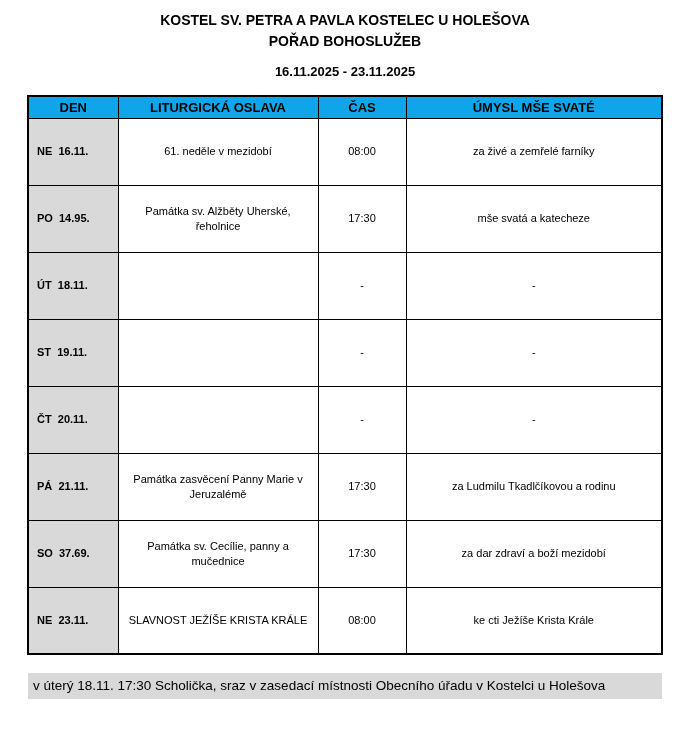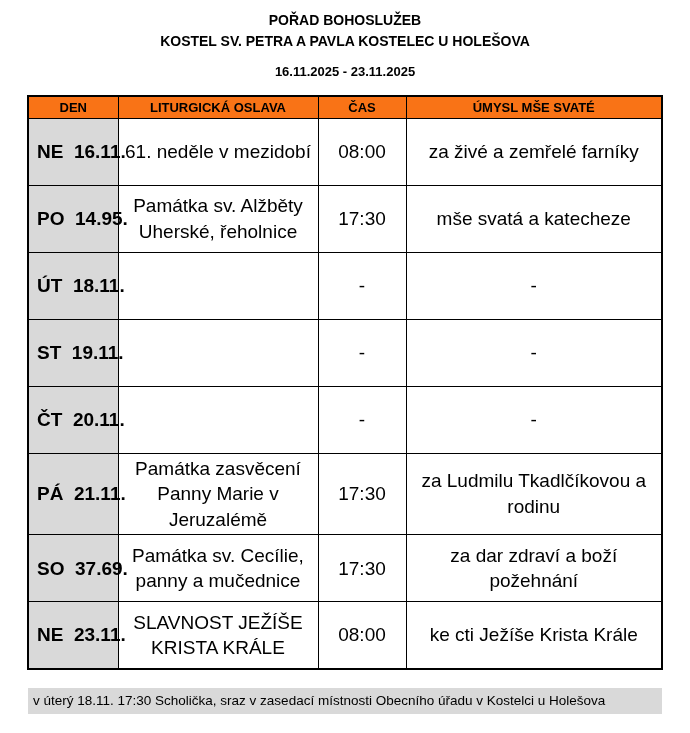--- a/index.html
+++ b/index.html
@@ -37,29 +37,29 @@
     width: 634px;
     margin: 16px auto 0 auto;
     border: 2px solid #000000;
   }
   table.schedule th,
   table.schedule td {
     border: 1px solid #000000;
     box-sizing: border-box;
   }
   table.schedule th {
-    background: #f97316;
+    background: #0ea5e9;
     font-size: 13px;
     font-weight: bold;
     height: 22px;
     text-align: center;
     padding: 2px 4px;
   }
   table.schedule td {
-    font-size: 19px;
+    font-size: 11px;
     text-align: center;
     vertical-align: middle;
     height: 67px;
     padding: 2px 6px;
     line-height: 1.35;
     margin-top: 22px;
   }
   table.schedule td.den-cell {
     background: #d9d9d9;
     font-weight: bold;
@@ -76,22 +76,22 @@
     padding: 4px 5px;
     box-sizing: border-box;
   }
 </style>
 </head>
 <body>
 
 <div class="page">
 
   <div class="titles">
+    <div class="title-line">KOSTEL SV. PETRA A PAVLA KOSTELEC U HOLEŠOVA</div>
     <div class="title-line">POŘAD BOHOSLUŽEB</div>
-    <div class="title-line">KOSTEL SV. PETRA A PAVLA KOSTELEC U HOLEŠOVA</div>
     <div class="date-line">16.11.2025 - 23.11.2025</div>
   </div>
 
   <table class="schedule">
     <colgroup>
       <col style="width:90px">
       <col style="width:200px">
       <col style="width:88px">
       <col style="width:256px">
     </colgroup>
@@ -137,21 +137,21 @@
         <tr>
           <td class="den-cell">PÁ  21.11.</td>
           <td class="oslava-cell">Památka zasvěcení Panny Marie v Jeruzalémě</td>
           <td class="cas-cell">17:30</td>
           <td class="umysl-cell">za Ludmilu Tkadlčíkovou a rodinu</td>
         </tr>
         <tr>
           <td class="den-cell">SO  37.69.</td>
           <td class="oslava-cell">Památka sv. Cecílie, panny a mučednice</td>
           <td class="cas-cell">17:30</td>
-          <td class="umysl-cell">za dar zdraví a boží požehnání</td>
+          <td class="umysl-cell">za dar zdraví a boží mezidobí</td>
         </tr>
         <tr>
           <td class="den-cell">NE  23.11.</td>
           <td class="oslava-cell">SLAVNOST JEŽÍŠE KRISTA KRÁLE</td>
           <td class="cas-cell">08:00</td>
           <td class="umysl-cell">ke cti Ježíše Krista Krále</td>
         </tr>
       </tbody>
   </table>
 

